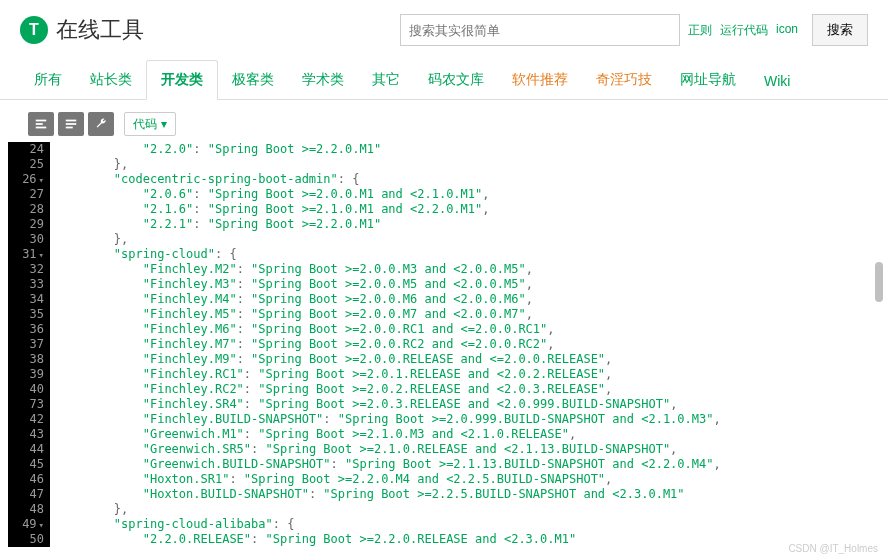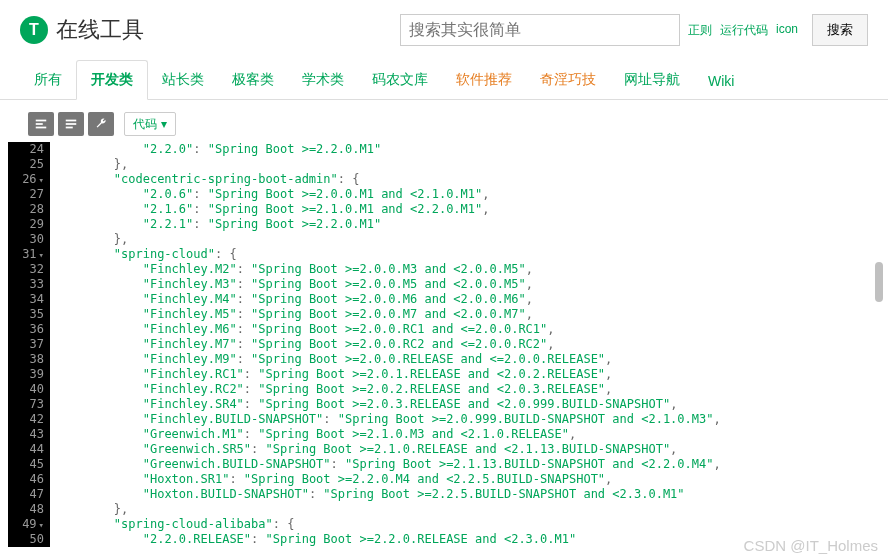--- a/index.html
+++ b/index.html
@@ -2,21 +2,21 @@
 <html><head>
 <meta charset="utf-8">
 <style>
 *{margin:0;padding:0;box-sizing:border-box;}
 body{font-family:"Microsoft YaHei",Arial,sans-serif;font-size:13px;background:#fff;color:#333;width:888px;}
 .header{display:flex;align-items:center;padding:10px 20px;height:60px;}
 .logo{display:flex;align-items:center;gap:8px;}
 .logo-icon{width:28px;height:28px;background:#00a65a;border-radius:50%;display:flex;align-items:center;justify-content:center;color:#fff;font-weight:bold;font-size:16px;}
 .logo-text{font-size:22px;color:#333;}
 .search-box{margin-left:auto;display:flex;align-items:center;}
-.search-input{width:280px;height:32px;border:1px solid #ccc;padding:0 8px;font-size:16px;outline:none;}
+.search-input{width:280px;height:32px;border:1px solid #ccc;padding:0 8px;font-size:13px;outline:none;}
 .search-links{display:flex;gap:8px;padding:0 8px;color:#00a65a;font-size:12px;}
 .search-links span{cursor:pointer;text-align:right;}
 .search-btn{height:32px;padding:0 14px;background:#f5f5f5;border:1px solid #ccc;margin-left:6px;cursor:pointer;font-size:13px;}
 .nav{display:flex;border-bottom:1px solid #ddd;padding:0 20px;height:40px;align-items:flex-end;}
 .nav-item{padding:10px 14px;color:#00a65a;cursor:pointer;font-size:14px;}
 .nav-item.active{color:#00a65a;border:1px solid #ddd;border-bottom:1px solid #fff;margin-bottom:-1px;background:#fff;border-radius:3px 3px 0 0;font-weight:bold;}
 .nav-item.orange{color:#e67e22;}
 .editor-area{padding:8px 0 0 8px;background:#fff;}
 .toolbar{display:flex;gap:4px;padding:4px 0 6px 20px;align-items:center;}
 .tool-btn{width:26px;height:24px;background:#777;border:none;border-radius:2px;cursor:pointer;display:flex;align-items:center;justify-content:center;}
@@ -26,21 +26,21 @@
 .gutter{background:#000000;color:#999;text-align:right;padding:0 6px;user-select:none;width:42px;}
 .gutter-line{height:15px;}
 .fold{color:#888;font-size:9px;margin-left:2px;}
 .code{flex:1;padding-left:6px;white-space:pre;overflow:hidden;}
 .code-line{height:15px;}
 .k{color:#00a65a;} 
 .s{color:#00a65a;} 
 .p{color:#666;} 
 .scrollbar{position:absolute;right:4px;top:0;width:10px;height:100%;display:flex;flex-direction:column;}
 .thumb{background:#c0c0c0;border-radius:4px;width:8px;height:40px;margin-top:120px;margin-left:1px;}
-.watermark{position:absolute;bottom:6px;right:10px;color:#ccc;font-size:15px;font-family:Arial;}
+.watermark{position:absolute;bottom:6px;right:10px;color:#ccc;font-size:10px;font-family:Arial;}
 </style>
 </head>
 <body>
 
 <div class="header">
   <div class="logo">
     <div class="logo-icon">T</div>
     <span class="logo-text">在线工具</span>
   </div>
   <div class="search-box">
@@ -49,24 +49,25 @@
       <span>正则</span>
       <span>运行代码</span>
       <span>icon</span>
     </div>
     <button class="search-btn">搜索</button>
   </div>
 </div>
 
 <div class="nav" id="nav">
     <div class="nav-item">所有</div>
+    <div class="nav-item">站长类</div>
     <div class="nav-item active">开发类</div>
-    <div class="nav-item">站长类</div>
     <div class="nav-item">极客类</div>
     <div class="nav-item">学术类</div>
+    <div class="nav-item">其它</div>
     <div class="nav-item">码农文库</div>
     <div class="nav-item orange">软件推荐</div>
     <div class="nav-item orange">奇淫巧技</div>
     <div class="nav-item">网址导航</div>
     <div class="nav-item">Wiki</div>
   </div>
 
 <div class="editor-area">
   <div class="toolbar">
     <button class="tool-btn">

